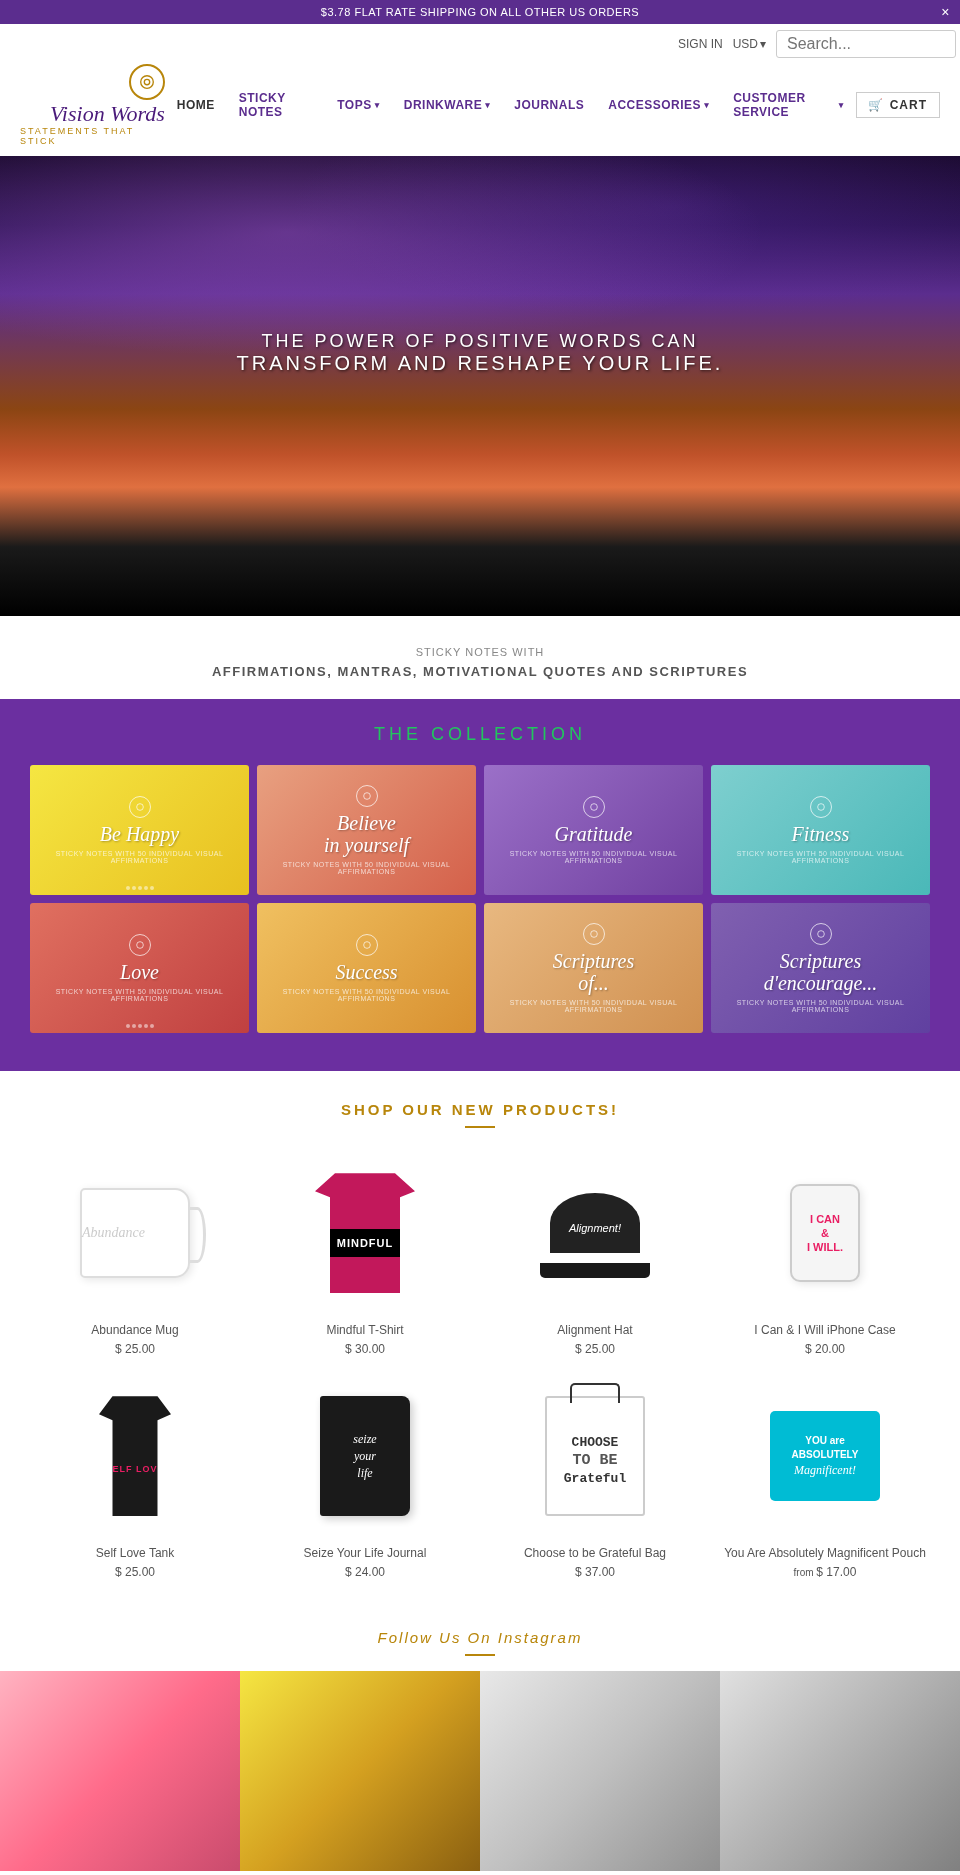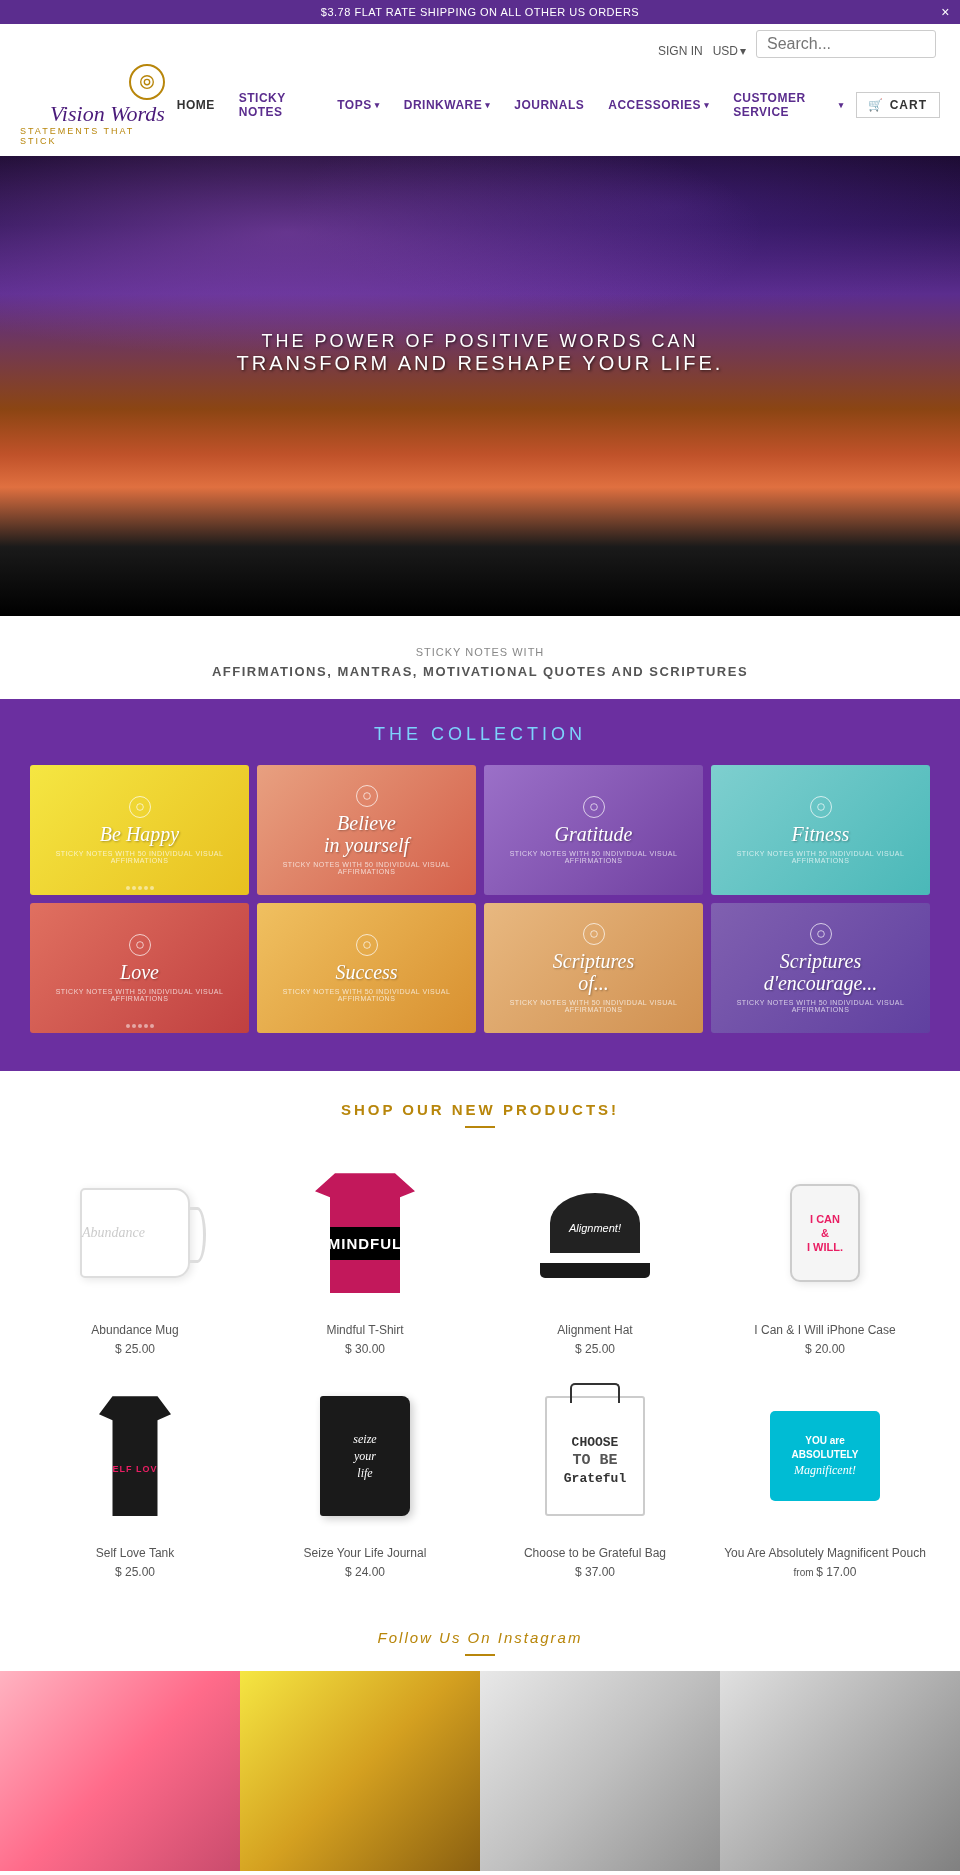--- a/index.html
+++ b/index.html
@@ -22,22 +22,22 @@
       transform: translateY(-50%);
       cursor: pointer;
       font-size: 14px;
       color: #fff;
     }
 
     
     .header-top {
       display: flex;
       justify-content: flex-end;
-      align-items: flex-end;
-      padding: 6px 24px;
+      align-items: center;
+      padding: 6px 4px;
       font-size: 12px;
       gap: 10px;
     }
     .header-top .sign-in { color: #555; text-decoration: none; }
     .header-top .currency {
       display: flex; align-items: center; gap: 2px;
       color: #555; cursor: pointer; font-size: 12px;
     }
     .header-top .search-box {
       border: 1px solid #ccc;
@@ -190,21 +190,21 @@
       font-weight: 600;
     }
 
     
     .collection-section {
       background: #6b2fa0;
       padding: 25px 30px 30px;
     }
     .collection-title {
       text-align: center;
-      color: #7dd3fc;
+      color: #22c55e;
       font-size: 18px;
       letter-spacing: 4px;
       font-weight: 400;
       margin-bottom: 20px;
       text-transform: uppercase;
     }
     .collection-grid {
       display: flex;
       gap: 8px;
       margin-bottom: 8px;
@@ -335,21 +335,21 @@
       position: relative;
     }
     .tshirt-inner {
       background: #c2185b;
       display: flex; align-items: center; justify-content: center;
       margin-top: 20px;
     }
     .tshirt-patch {
       background: #000;
       color: #fff;
-      font-size: 15px;
+      font-size: 11px;
       font-weight: bold;
       letter-spacing: 1px;
       padding: 8px 10px;
       text-align: center;
     }
 
     .hat-visual {
       width: 110px; height: 90px;
       position: relative;
     }

